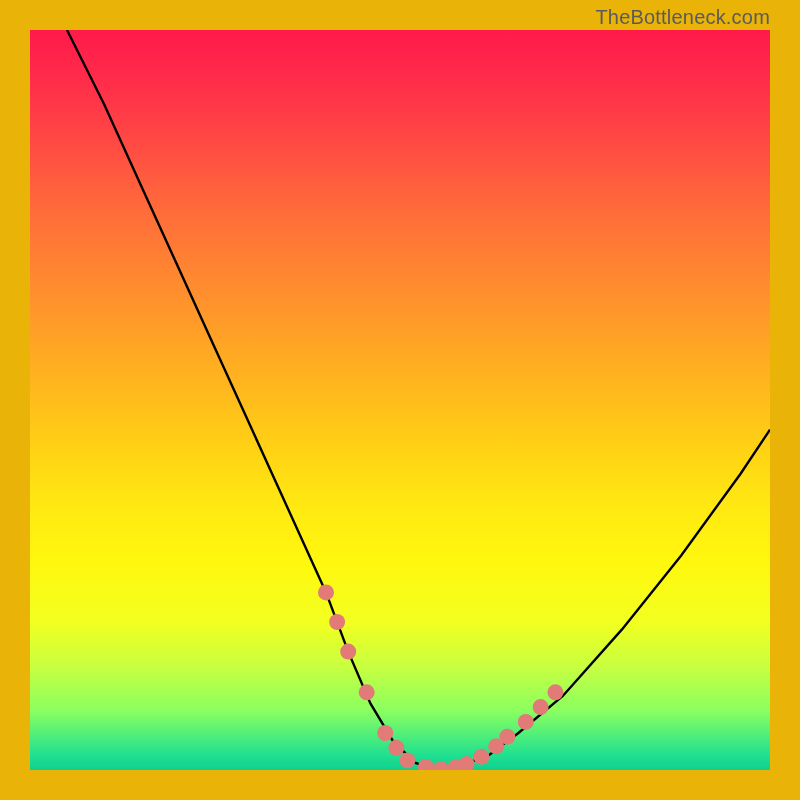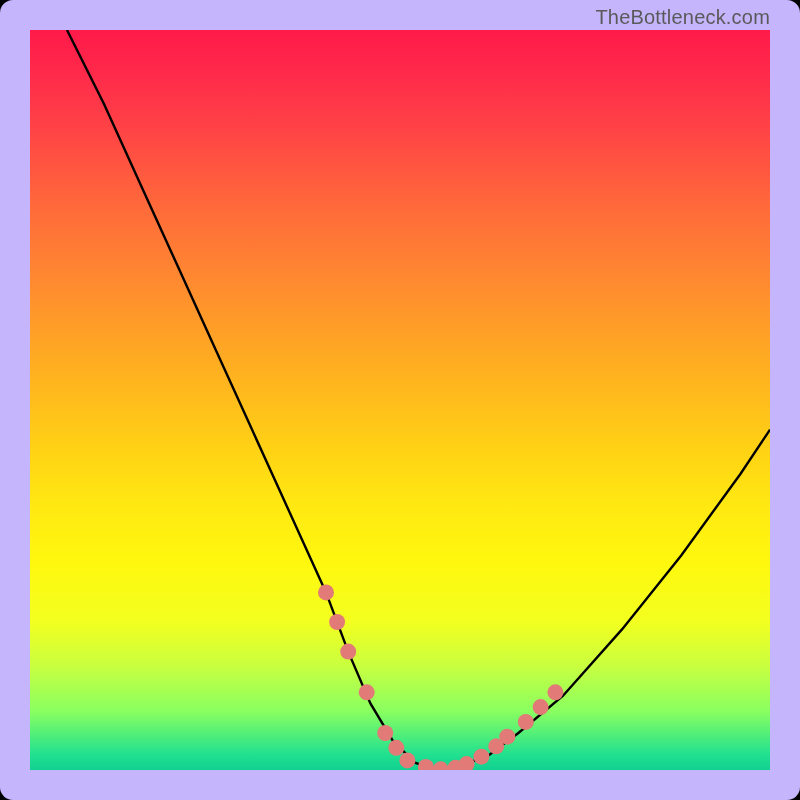--- a/index.html
+++ b/index.html
@@ -8,22 +8,21 @@
     width: 800px;
     height: 800px;
     background: #000000;
     overflow: hidden;
     font-family: Arial, Helvetica, sans-serif;
   }
   .chart-container {
     position: relative;
     width: 800px;
     height: 800px;
-    background: #c4b5fd;
-    border-radius: 13px;
+    background: #eab308;
   }
   .plot-area {
     position: absolute;
     left: 30px;
     top: 30px;
     width: 740px;
     height: 740px;
     overflow: hidden;
   }
   .gradient-bg {

